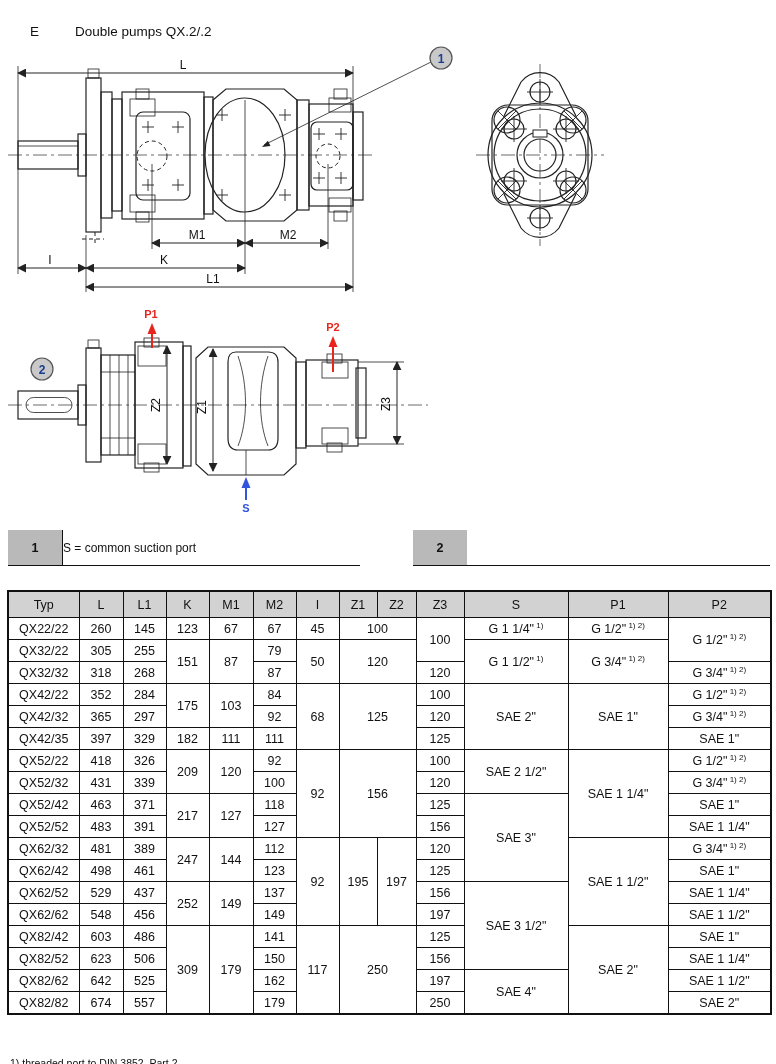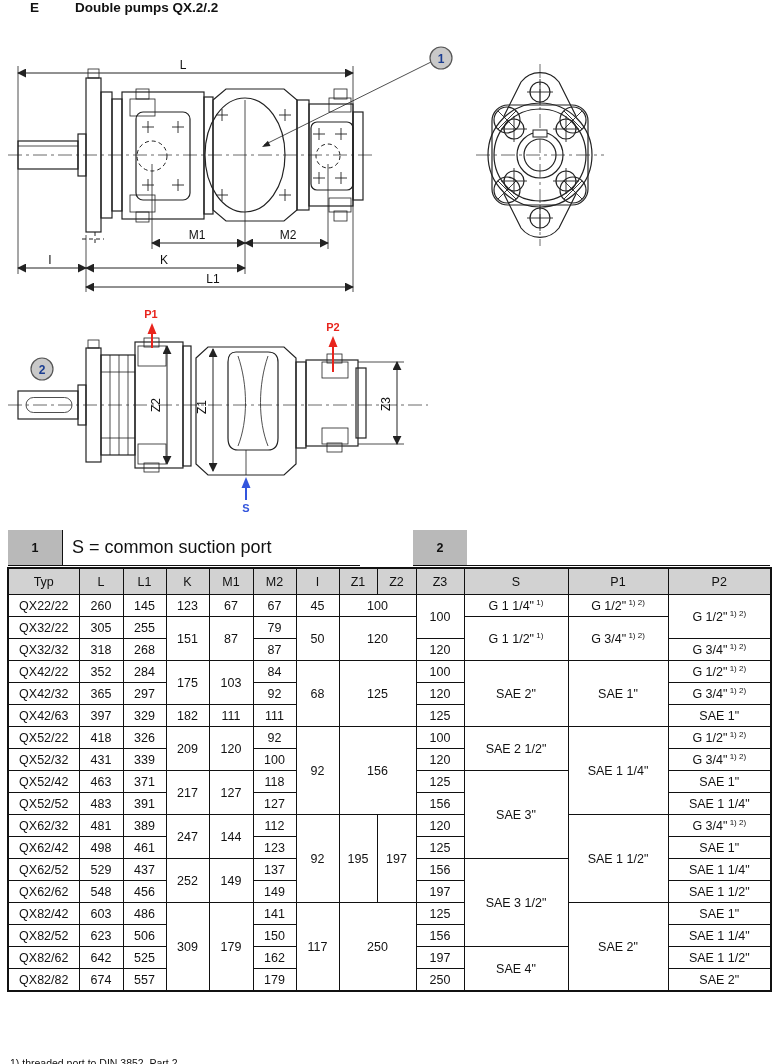--- a/index.html
+++ b/index.html
@@ -1,18 +1,18 @@
 <!DOCTYPE html>
 <html style="--port-red: #e8251d; --suction-blue: #3355dd; --header-gray: #d2d2d2; --note-box-gray: #b9b9b9; --callout-fill: #c9c9c9; --callout-text: #1b3d91;"><head>
 <meta charset="utf-8">
 <style>
   html,body{margin:0;padding:0;background:#fff;}
   body{width:776px;height:1064px;position:relative;font-family:"Liberation Sans",sans-serif;color:#111;overflow:hidden;}
 
-  .title-row{position:absolute;left:10px;top:0;font-size:13.5px;font-weight:bold;padding-left:20px;}
+  .title-row{position:absolute;left:10px;top:24px;font-size:13.5px;font-weight:normal;padding-left:20px;}
   .title-row .sec{display:inline-block;width:45px;}
 
   svg{position:absolute;left:0;}
   #svg-top{top:42px;}
   #svg-bottom{top:300px;}
 
   .ol{stroke:#222;fill:none;stroke-width:1.2px;}
   .thin{stroke:#222;fill:none;stroke-width:0.8px;}
   .cl{stroke:#444;fill:none;stroke-width:0.8px;stroke-dasharray:14 4 3 4;}
   .dash{stroke:#222;fill:none;stroke-width:1px;stroke-dasharray:4 3;}
@@ -26,23 +26,23 @@
   .blue{stroke:var(--suction-blue);}
   .bluef{fill:var(--suction-blue);}
   .bluetext{font-size:11px;font-weight:bold;fill:var(--suction-blue);text-anchor:middle;font-family:"Liberation Sans",sans-serif;}
   .callout-circle{fill:var(--callout-fill);stroke:#555;stroke-width:1.2px;}
   .callout-num{font-size:12px;font-weight:bold;fill:var(--callout-text);text-anchor:middle;font-family:"Liberation Sans",sans-serif;}
 
   .note{position:absolute;top:530px;display:flex;align-items:stretch;border-bottom:1.5px solid #111;height:36px;box-sizing:border-box;}
   #note-1{left:8px;width:352px;}
   #note-2{left:413px;width:357px;}
   .note .numbox{width:54px;background:var(--note-box-gray);display:flex;align-items:center;justify-content:center;font-size:12.5px;font-weight:bold;flex:0 0 auto;}
-  .note .ntext{border-left:1.2px solid #111;padding-left:9px;display:flex;align-items:center;font-size:18px;}
-
-  table#dim-table{position:absolute;left:7px;top:567px;border-collapse:collapse;table-layout:fixed;border:2px solid #111;}
+  .note .ntext{border-left:1.2px solid #111;display:flex;align-items:center;font-size:12px;}
+
+  table#dim-table{position:absolute;left:7px;top:590px;border-collapse:collapse;table-layout:fixed;border:2px solid #111;}
   #dim-table th,#dim-table td{border:1px solid #111;text-align:center;vertical-align:middle;font-size:12.5px;padding:0 2px;white-space:nowrap;overflow:hidden;}
   #dim-table th{background:var(--header-gray);height:25px;font-weight:normal;}
   #dim-table td{height:21px;}
   #dim-table sup{font-size:8px;line-height:0;}
 
   .footnotes{position:absolute;left:10px;top:1026px;font-size:10.5px;line-height:14px;margin-top:30px;}
 </style>
 </head>
 <body>
 
@@ -363,21 +363,21 @@
       </tr>
       <tr>
         <td>QX42/32</td>
         <td>365</td>
         <td>297</td>
         <td>92</td>
         <td>120</td>
         <td>G 3/4"<sup> 1) 2)</sup></td>
       </tr>
       <tr>
-        <td>QX42/63</td>
+        <td>QX42/35</td>
         <td>397</td>
         <td>329</td>
         <td>182</td>
         <td>111</td>
         <td>111</td>
         <td>125</td>
         <td>SAE 1"</td>
       </tr>
       <tr>
         <td>QX52/22</td>

